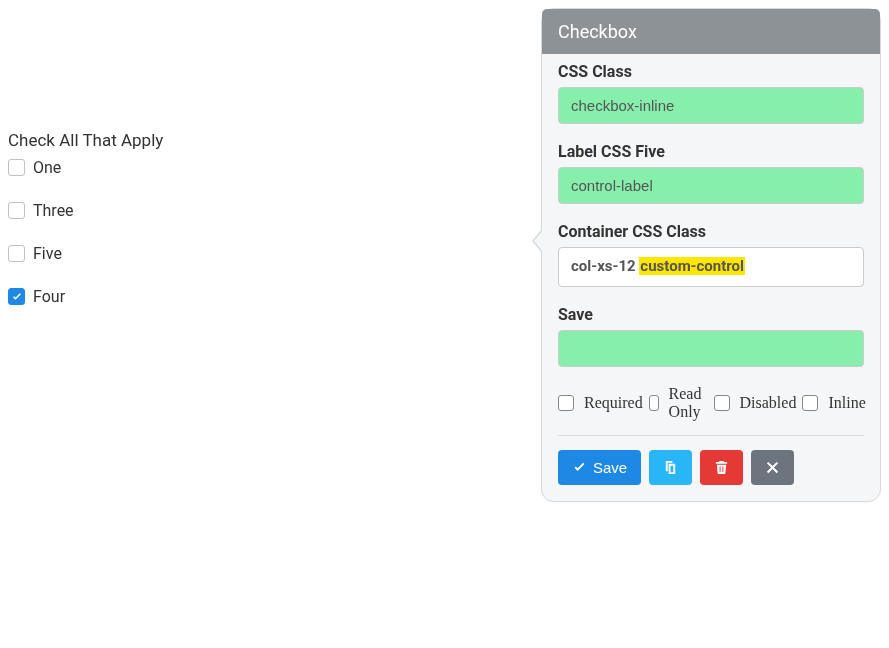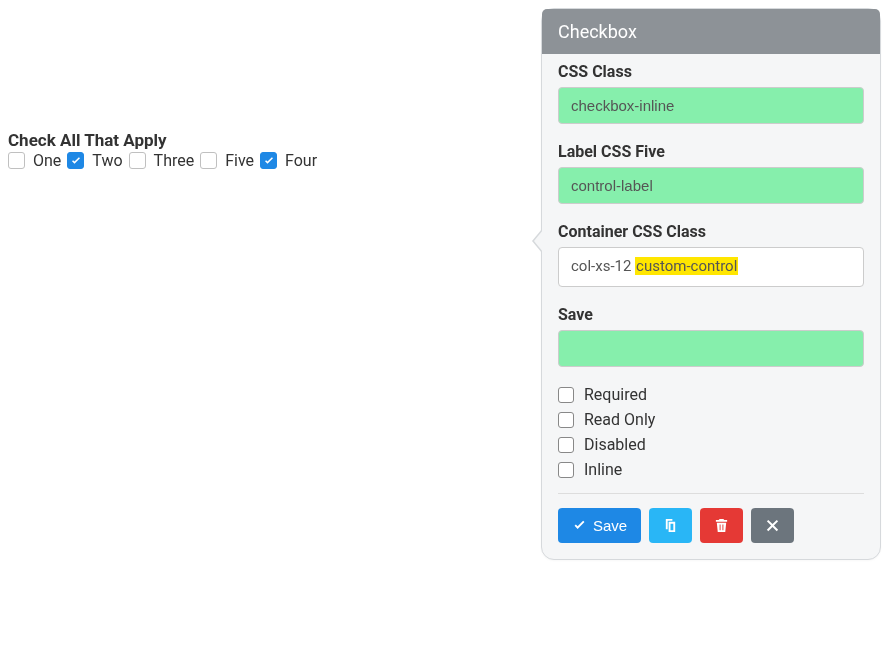--- a/index.html
+++ b/index.html
@@ -12,26 +12,26 @@
       position: relative;
       background: #fff;
     }
     .left-panel {
       position: absolute;
       left: 8px;
       top: 130px;
       width: 490px;
     }
     .field-label {
-      font-weight: 700;
+      font-weight: 400;
       color: #333;
       font-size: 17px;
-      margin-bottom: 1px;
-    }
-    .checkbox-list { display: flex; flex-direction: row; gap: 6px; }
+      margin-bottom: 8px;
+    }
+    .checkbox-list { display: flex; flex-direction: column; gap: 24px; }
     .checkbox-item { display: flex; align-items: center; gap: 8px; font-size: 16px; color: #333; }
     .cb {
       width: 17px; height: 17px;
       border: 1px solid #c0c0c0;
       border-radius: 3px;
       display: inline-flex; align-items: center; justify-content: center;
       background: #fff;
       cursor: pointer;
     }
     .cb.checked { background: #1e88e5; border-color: #1e88e5; }
@@ -90,24 +90,25 @@
     .hl-wrap {
       width: 100%;
       border: 1px solid #ccc;
       border-radius: 4px;
       padding: 9px 12px;
       font-size: 15px;
       background: #fff;
       color: #555;
       cursor: text;
       min-height: 40px;
+      font-weight: bold;
     }
     .hl { background: #ffe600; padding: 0 1px; }
 
-    .opt-list { display: flex; flex-direction: column; gap: 6px; margin-top: 4px; }
+    .opt-list { display: flex; flex-direction: row; gap: 6px; margin-top: 4px; font-family: Liberation Serif, serif; }
     .opt-item { display: flex; align-items: center; gap: 10px; font-size: 16px; color: #333; }
     .opt-cb {
       width: 16px; height: 16px;
       border: 1px solid #888;
       border-radius: 3px;
       background: #fff;
       cursor: pointer;
     }
     .hr { border: none; border-top: 1px solid #ddd; margin: 14px 0 14px 0; }
     .btn-row { display: flex; gap: 8px; }
@@ -130,41 +131,33 @@
 <body>
 
 <div class="left-panel">
   <div class="field-label">Check All That Apply</div>
   <div class="checkbox-list">
     <div class="checkbox-item">
       <span class="cb"></span>
       <span>One</span>
     </div>
     <div class="checkbox-item">
+      <span class="cb"></span>
+      <span>Three</span>
+    </div>
+    <div class="checkbox-item">
+      <span class="cb"></span>
+      <span>Five</span>
+    </div>
+    <div class="checkbox-item">
       <span class="cb checked">
           <svg viewBox="0 0 16 16">
             <path fill="#fff" d="M13.3 4.3 6 11.6 2.7 8.3l1.4-1.4L6 8.8l5.9-5.9z"></path>
           </svg>
         </span>
-      <span>Two</span>
-    </div>
-    <div class="checkbox-item">
-      <span class="cb"></span>
-      <span>Three</span>
-    </div>
-    <div class="checkbox-item">
-      <span class="cb"></span>
-      <span>Five</span>
-    </div>
-    <div class="checkbox-item">
-      <span class="cb checked">
-          <svg viewBox="0 0 16 16">
-            <path fill="#fff" d="M13.3 4.3 6 11.6 2.7 8.3l1.4-1.4L6 8.8l5.9-5.9z"></path>
-          </svg>
-        </span>
       <span>Four</span>
     </div>
   </div>
 </div>
 
 <div class="right-panel">
   <div class="panel-header">Checkbox</div>
   <div class="panel-body">
 
     <div class="form-group">

